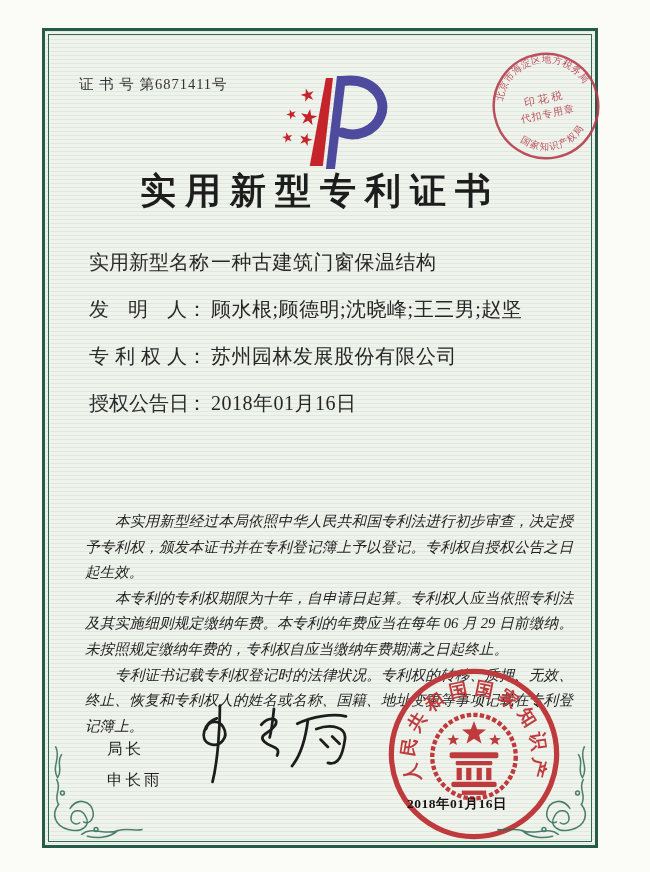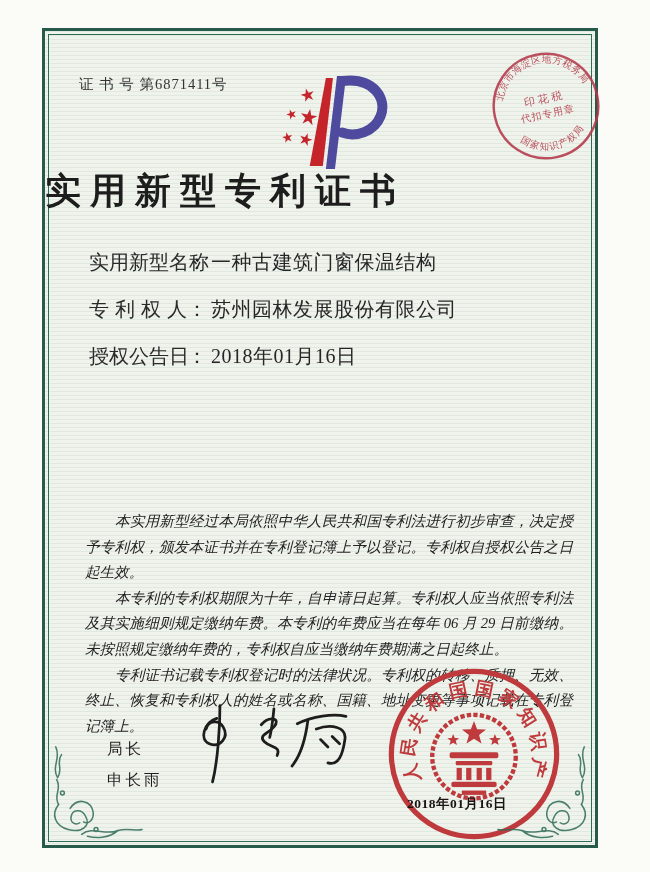--- a/index.html
+++ b/index.html
@@ -20,21 +20,21 @@
       rgba(120,165,135,0.13) 0px, rgba(120,165,135,0.13) 1px,
       rgba(255,255,255,0) 1px, rgba(255,255,255,0) 4px);
   }
   .inner-line{position:absolute;inset:3px;border:1px solid #2f6b57;pointer-events:none;}
   
   .cert-no{position:absolute;left:34px;top:44px;font-size:14.5px;letter-spacing:1px;color:#333;}
   .logo{position:absolute;left:236px;top:44px;width:112px;height:96px;}
   .tax-stamp{position:absolute;left:444px;top:18px;width:114px;height:114px;transform:rotate(-12deg);opacity:.88;}
   .title{
     position:absolute;left:0;top:136px;width:100%;margin:0;
-    font-size:36px;font-weight:bold;letter-spacing:9px;color:#1d1d1d;
+    text-align:center;font-size:36px;font-weight:bold;letter-spacing:9px;color:#1d1d1d;
   }
   
   .fields{position:absolute;left:44px;top:220px;right:24px;font-size:20px;}
   .field-row{line-height:22px;margin-bottom:25px;white-space:nowrap;}
   .flabel{display:inline-block;width:98px;text-align:justify;text-align-last:justify;vertical-align:top;color:#2a2a2a;}
   .colon{display:inline-block;margin-right:4px;}
   .fvalue{letter-spacing:.5px;}
   
   .paragraphs{
     position:absolute;left:40px;right:22px;top:478px;
@@ -100,20 +100,23 @@
         <text class="stamp-text" x="60" y="56" font-size="11.5" letter-spacing="3" text-anchor="middle">印花税</text>
         <text class="stamp-text" x="60" y="72" font-size="10.5" letter-spacing="1" text-anchor="middle">代扣专用章</text>
       </svg>
     </div>
 
     <h1 class="title">实用新型专利证书</h1>
 
     <div class="fields">
       <div class="field-row">
         <span class="flabel">实用新型名称</span><span class="colon">：</span><span class="fvalue">一种古建筑门窗保温结构</span>
+      </div>
+      <div class="field-row">
+        <span class="flabel">发明人</span><span class="colon">：</span><span class="fvalue">顾水根;顾德明;沈晓峰;王三男;赵坚</span>
       </div>
       <div class="field-row">
         <span class="flabel">专利权人</span><span class="colon">：</span><span class="fvalue">苏州园林发展股份有限公司</span>
       </div>
       <div class="field-row">
         <span class="flabel">授权公告日</span><span class="colon">：</span><span class="fvalue">2018年01月16日</span>
       </div>
     </div>
 
     <div class="paragraphs">

